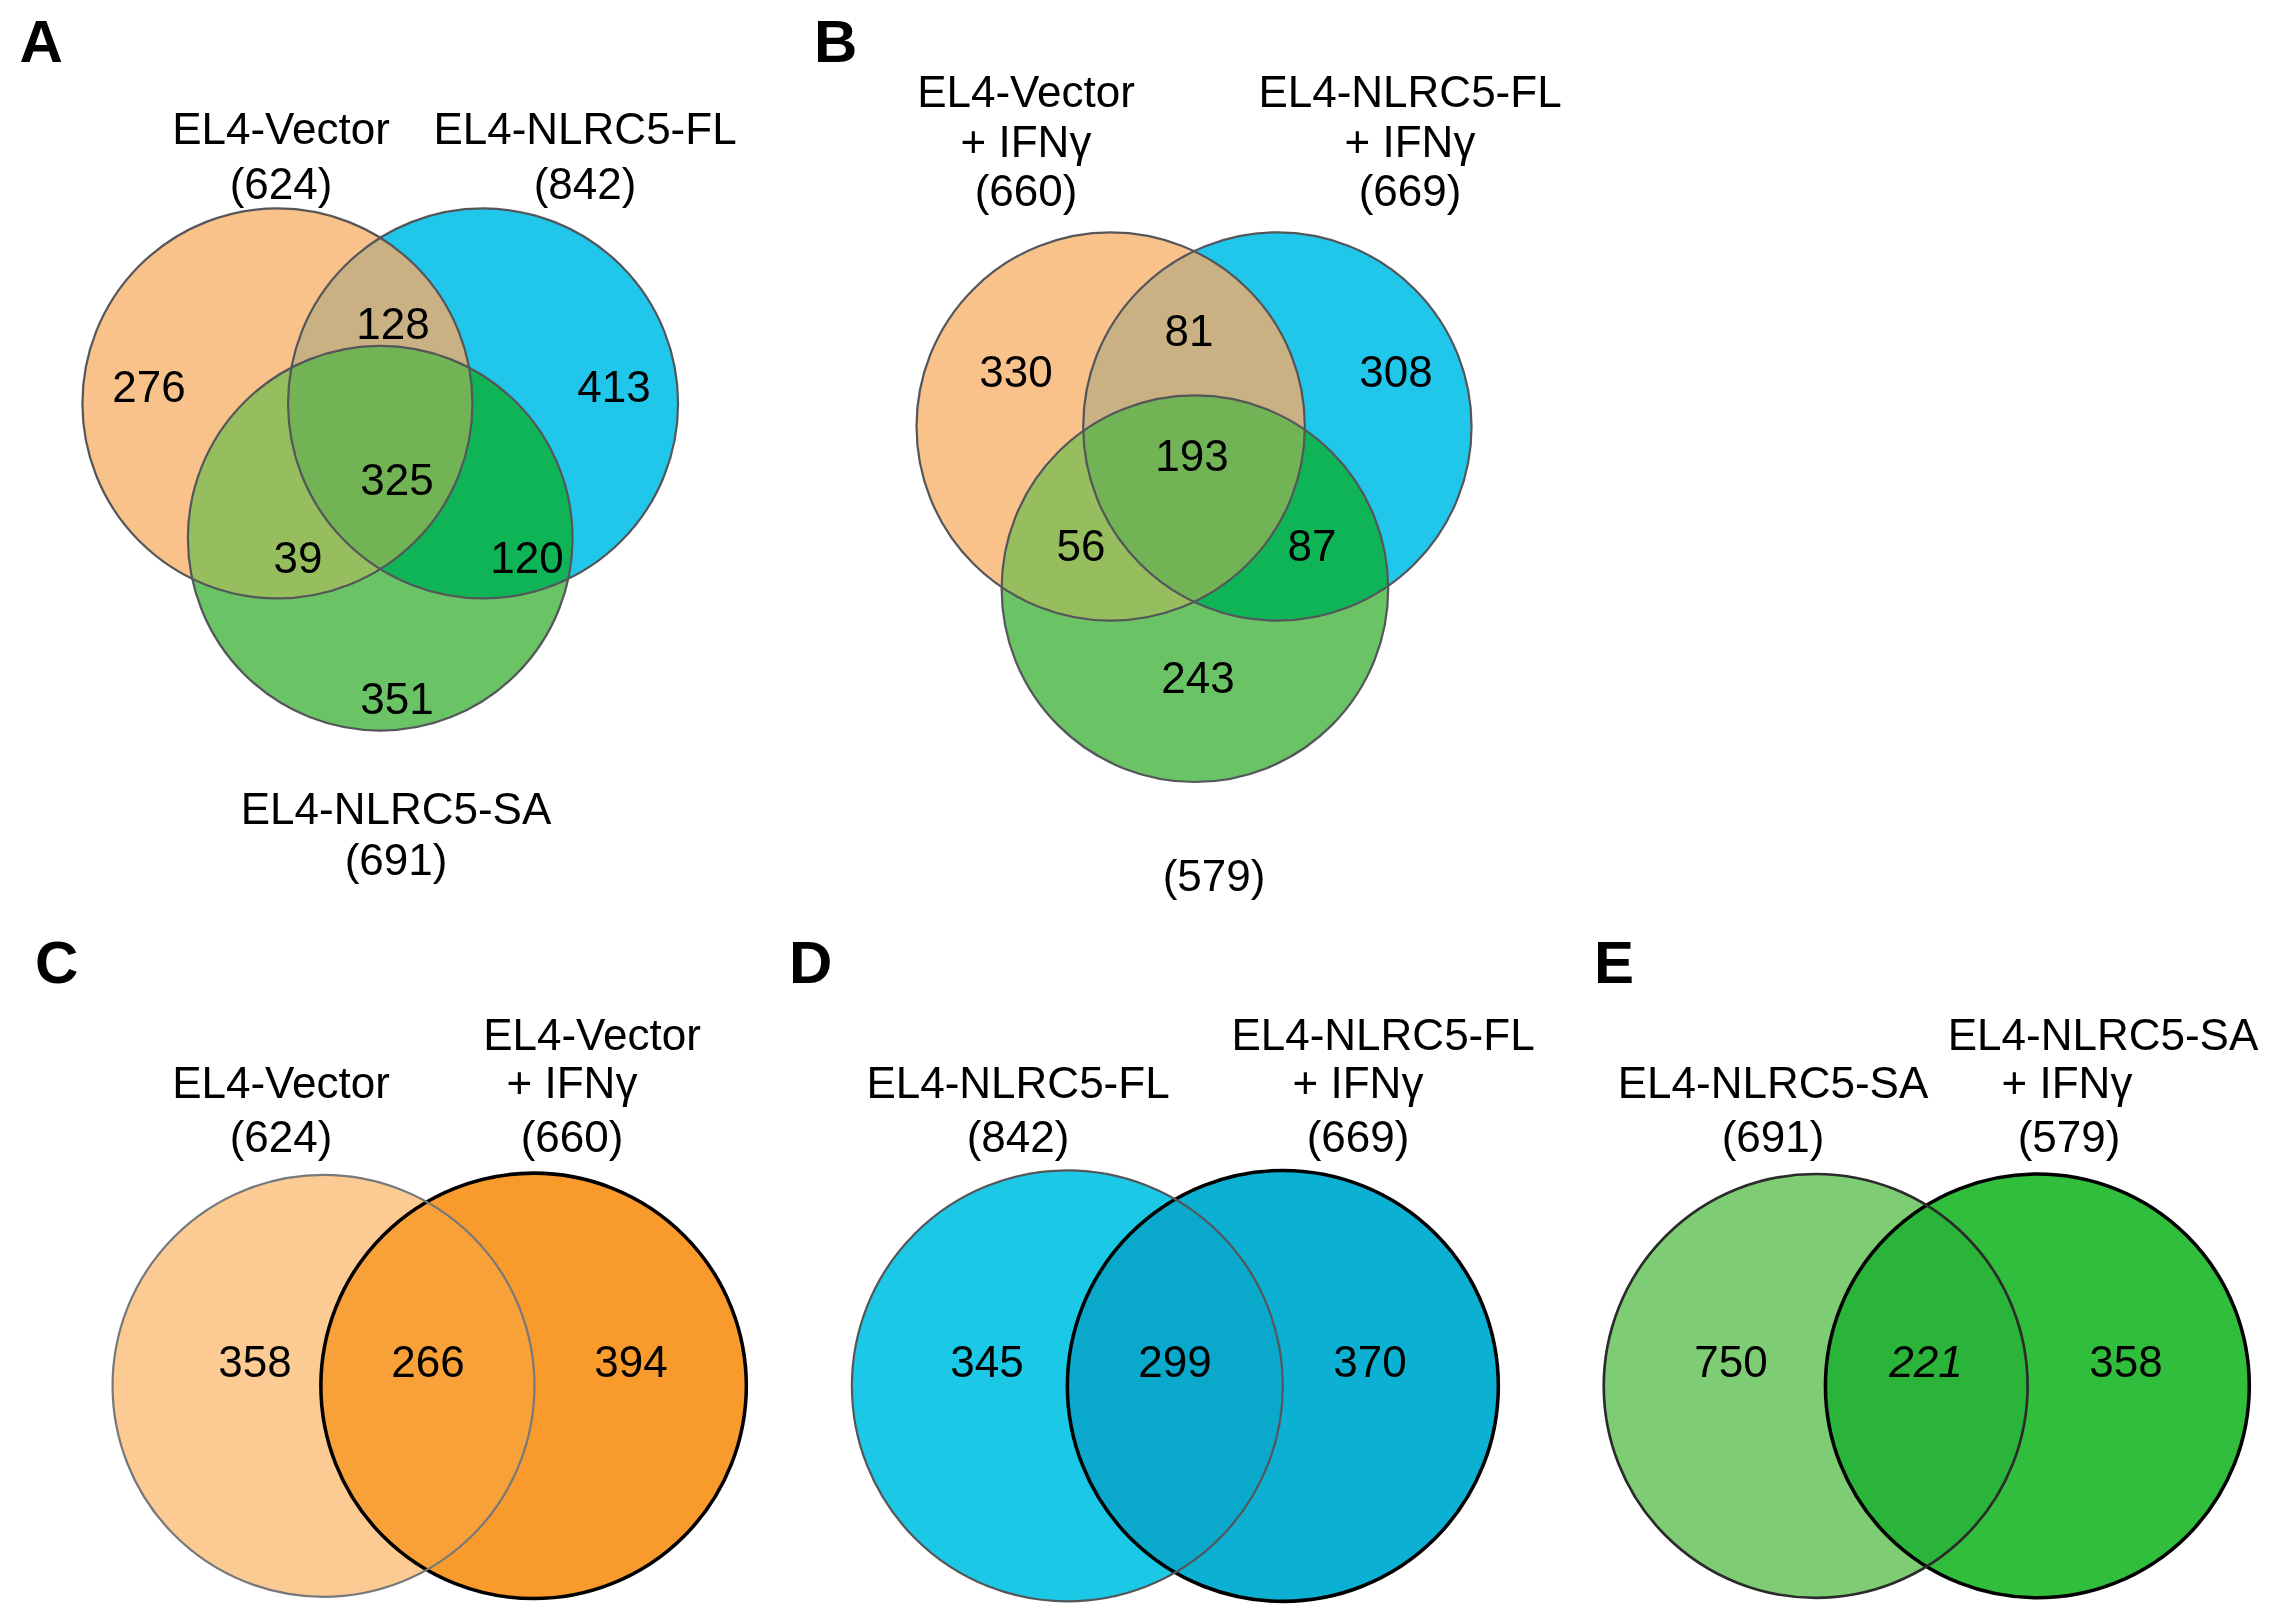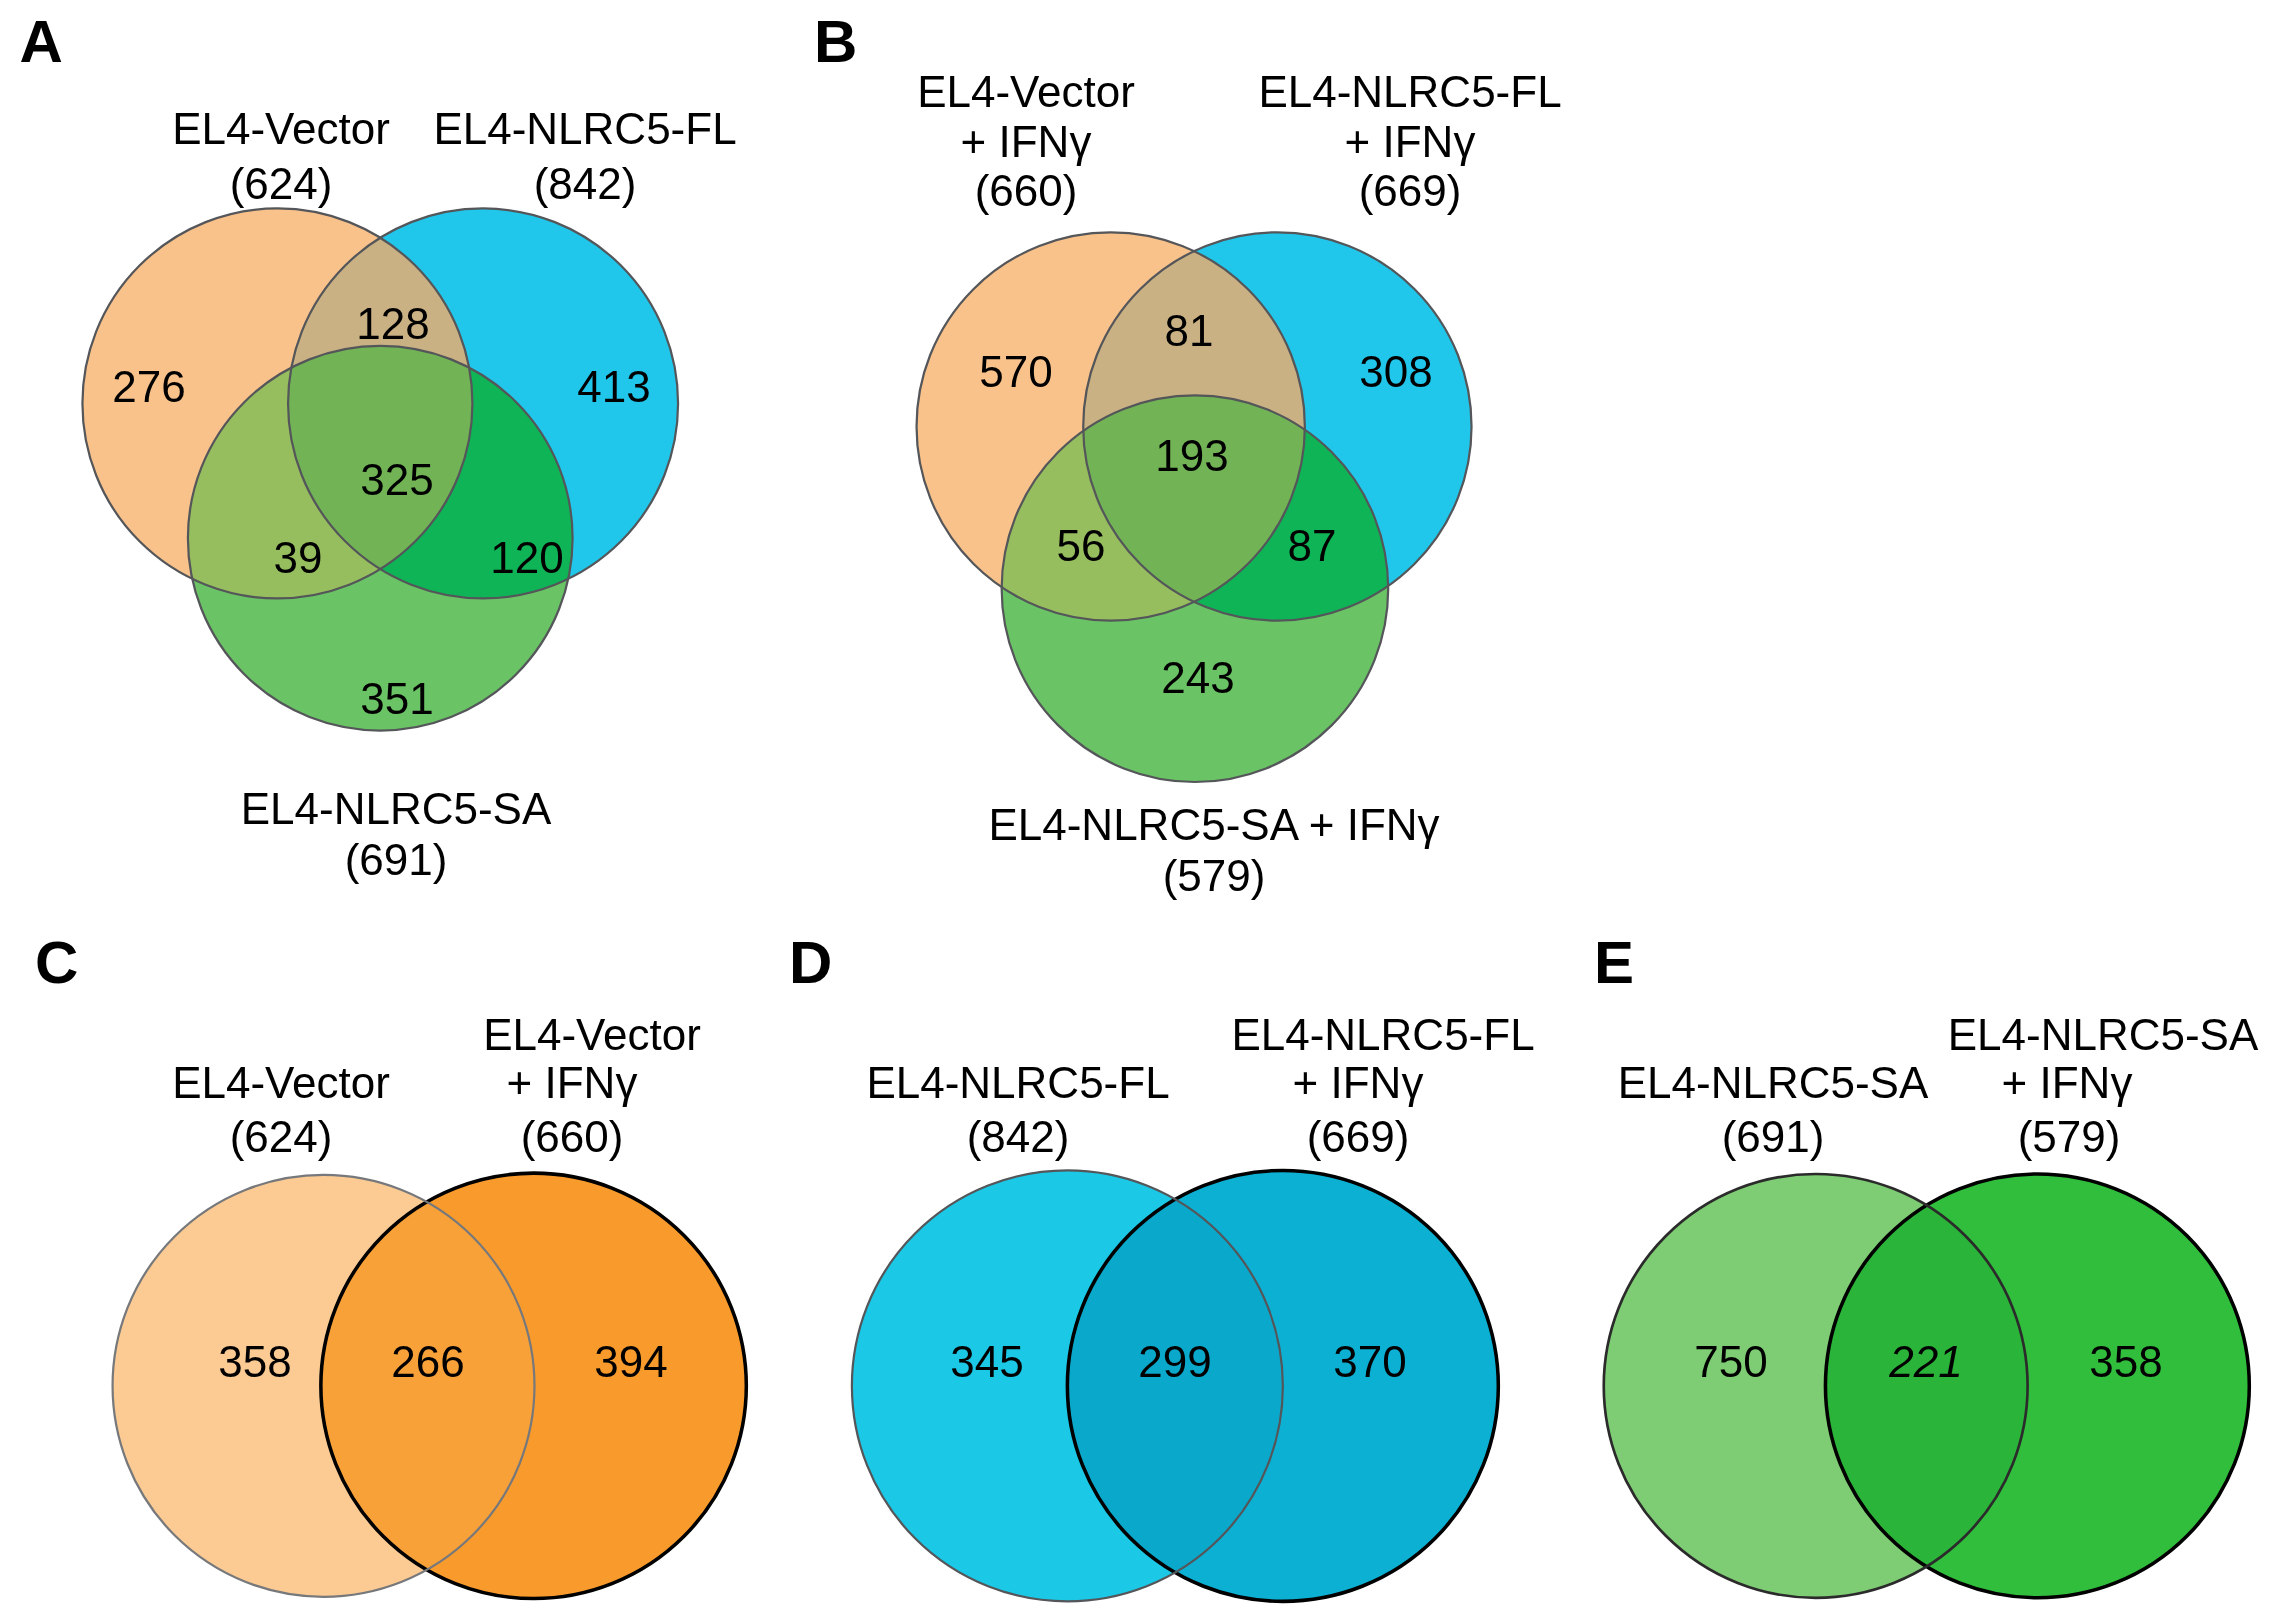--- a/index.html
+++ b/index.html
@@ -100,24 +100,23 @@
       <circle cx="561" cy="481" r="219" fill="none" stroke="#54565A" stroke-width="2.5"></circle>
       <circle cx="468" cy="664" r="218" fill="none" stroke="#54565A" stroke-width="2.5"></circle>
     </svg>
 
     <div class="lbl" style="left:246px;top:92px;">EL4-Vector</div>
     <div class="lbl" style="left:246px;top:142px;">+ IFNγ</div>
     <div class="lbl" style="left:246px;top:191px;">(660)</div>
     <div class="lbl" style="left:630px;top:92px;">EL4-NLRC5-FL</div>
     <div class="lbl" style="left:630px;top:142px;">+ IFNγ</div>
     <div class="lbl" style="left:630px;top:191px;">(669)</div>
-    <div class="lbl" style="left:434px;top:825px;">EL4-NLRC5-SA + IFNγ</div>
     <div class="lbl" style="left:434px;top:876px;">(579)</div>
 
-    <div class="num" style="left:236px;top:372px;">570</div>
+    <div class="num" style="left:236px;top:372px;">330</div>
     <div class="num" style="left:409px;top:331px;">81</div>
     <div class="num" style="left:616px;top:372px;">308</div>
     <div class="num" style="left:412px;top:456px;">193</div>
     <div class="num" style="left:301px;top:546px;">56</div>
     <div class="num" style="left:532px;top:546px;">87</div>
     <div class="num" style="left:418px;top:678px;">243</div>
   </div>
 
   <div class="panel" style="left:0;top:931px;width:780px;height:689px;">
     <div class="pletter" style="left:35px;top:1.8px;">C</div>

